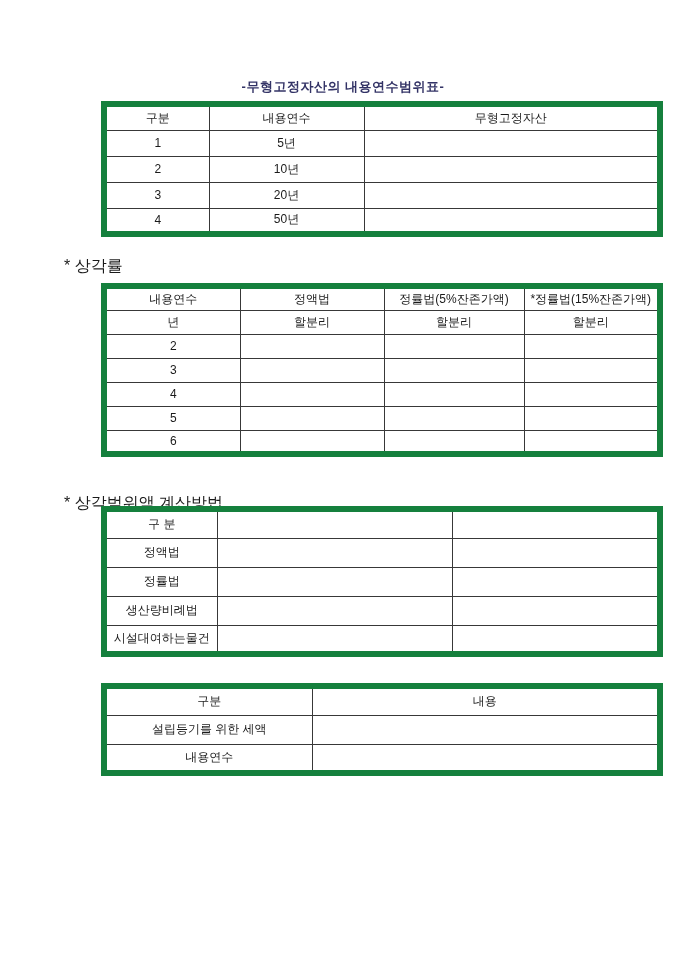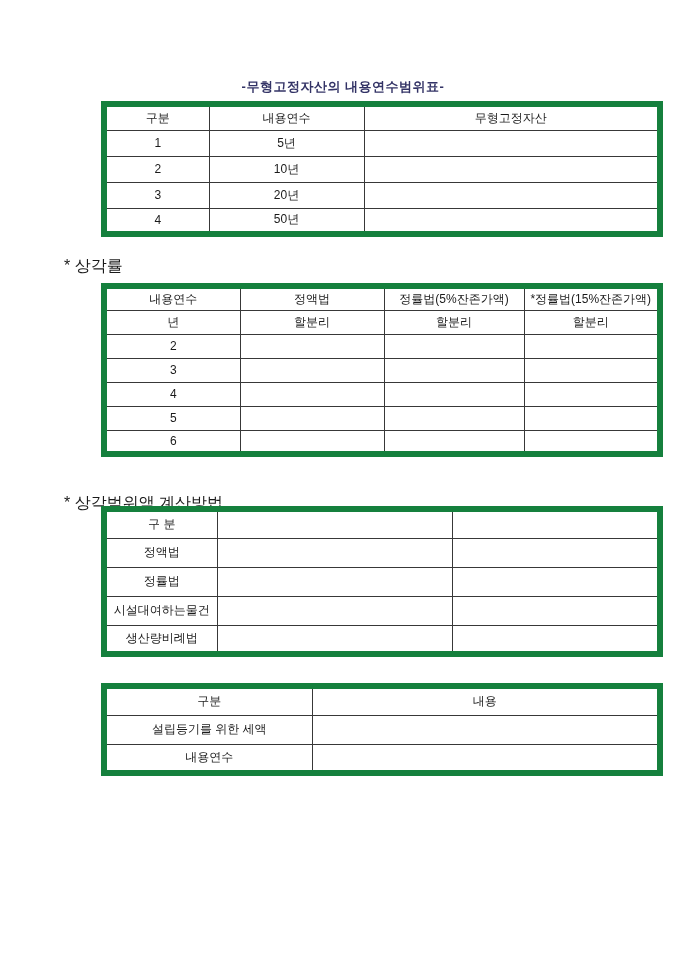--- a/index.html
+++ b/index.html
@@ -157,26 +157,26 @@
         <td>정액법</td>
         <td></td>
         <td></td>
       </tr>
       <tr>
         <td>정률법</td>
         <td></td>
         <td></td>
       </tr>
       <tr>
+        <td>생산량비례법</td>
+        <td></td>
+        <td></td>
+      </tr>
+      <tr>
         <td>시설대여하는물건</td>
-        <td></td>
-        <td></td>
-      </tr>
-      <tr>
-        <td>생산량비례법</td>
         <td></td>
         <td></td>
       </tr>
     </tbody>
   </table>
 
   <table class="t4">
     <colgroup>
         <col style="width:208px">
         <col style="width:348px">

